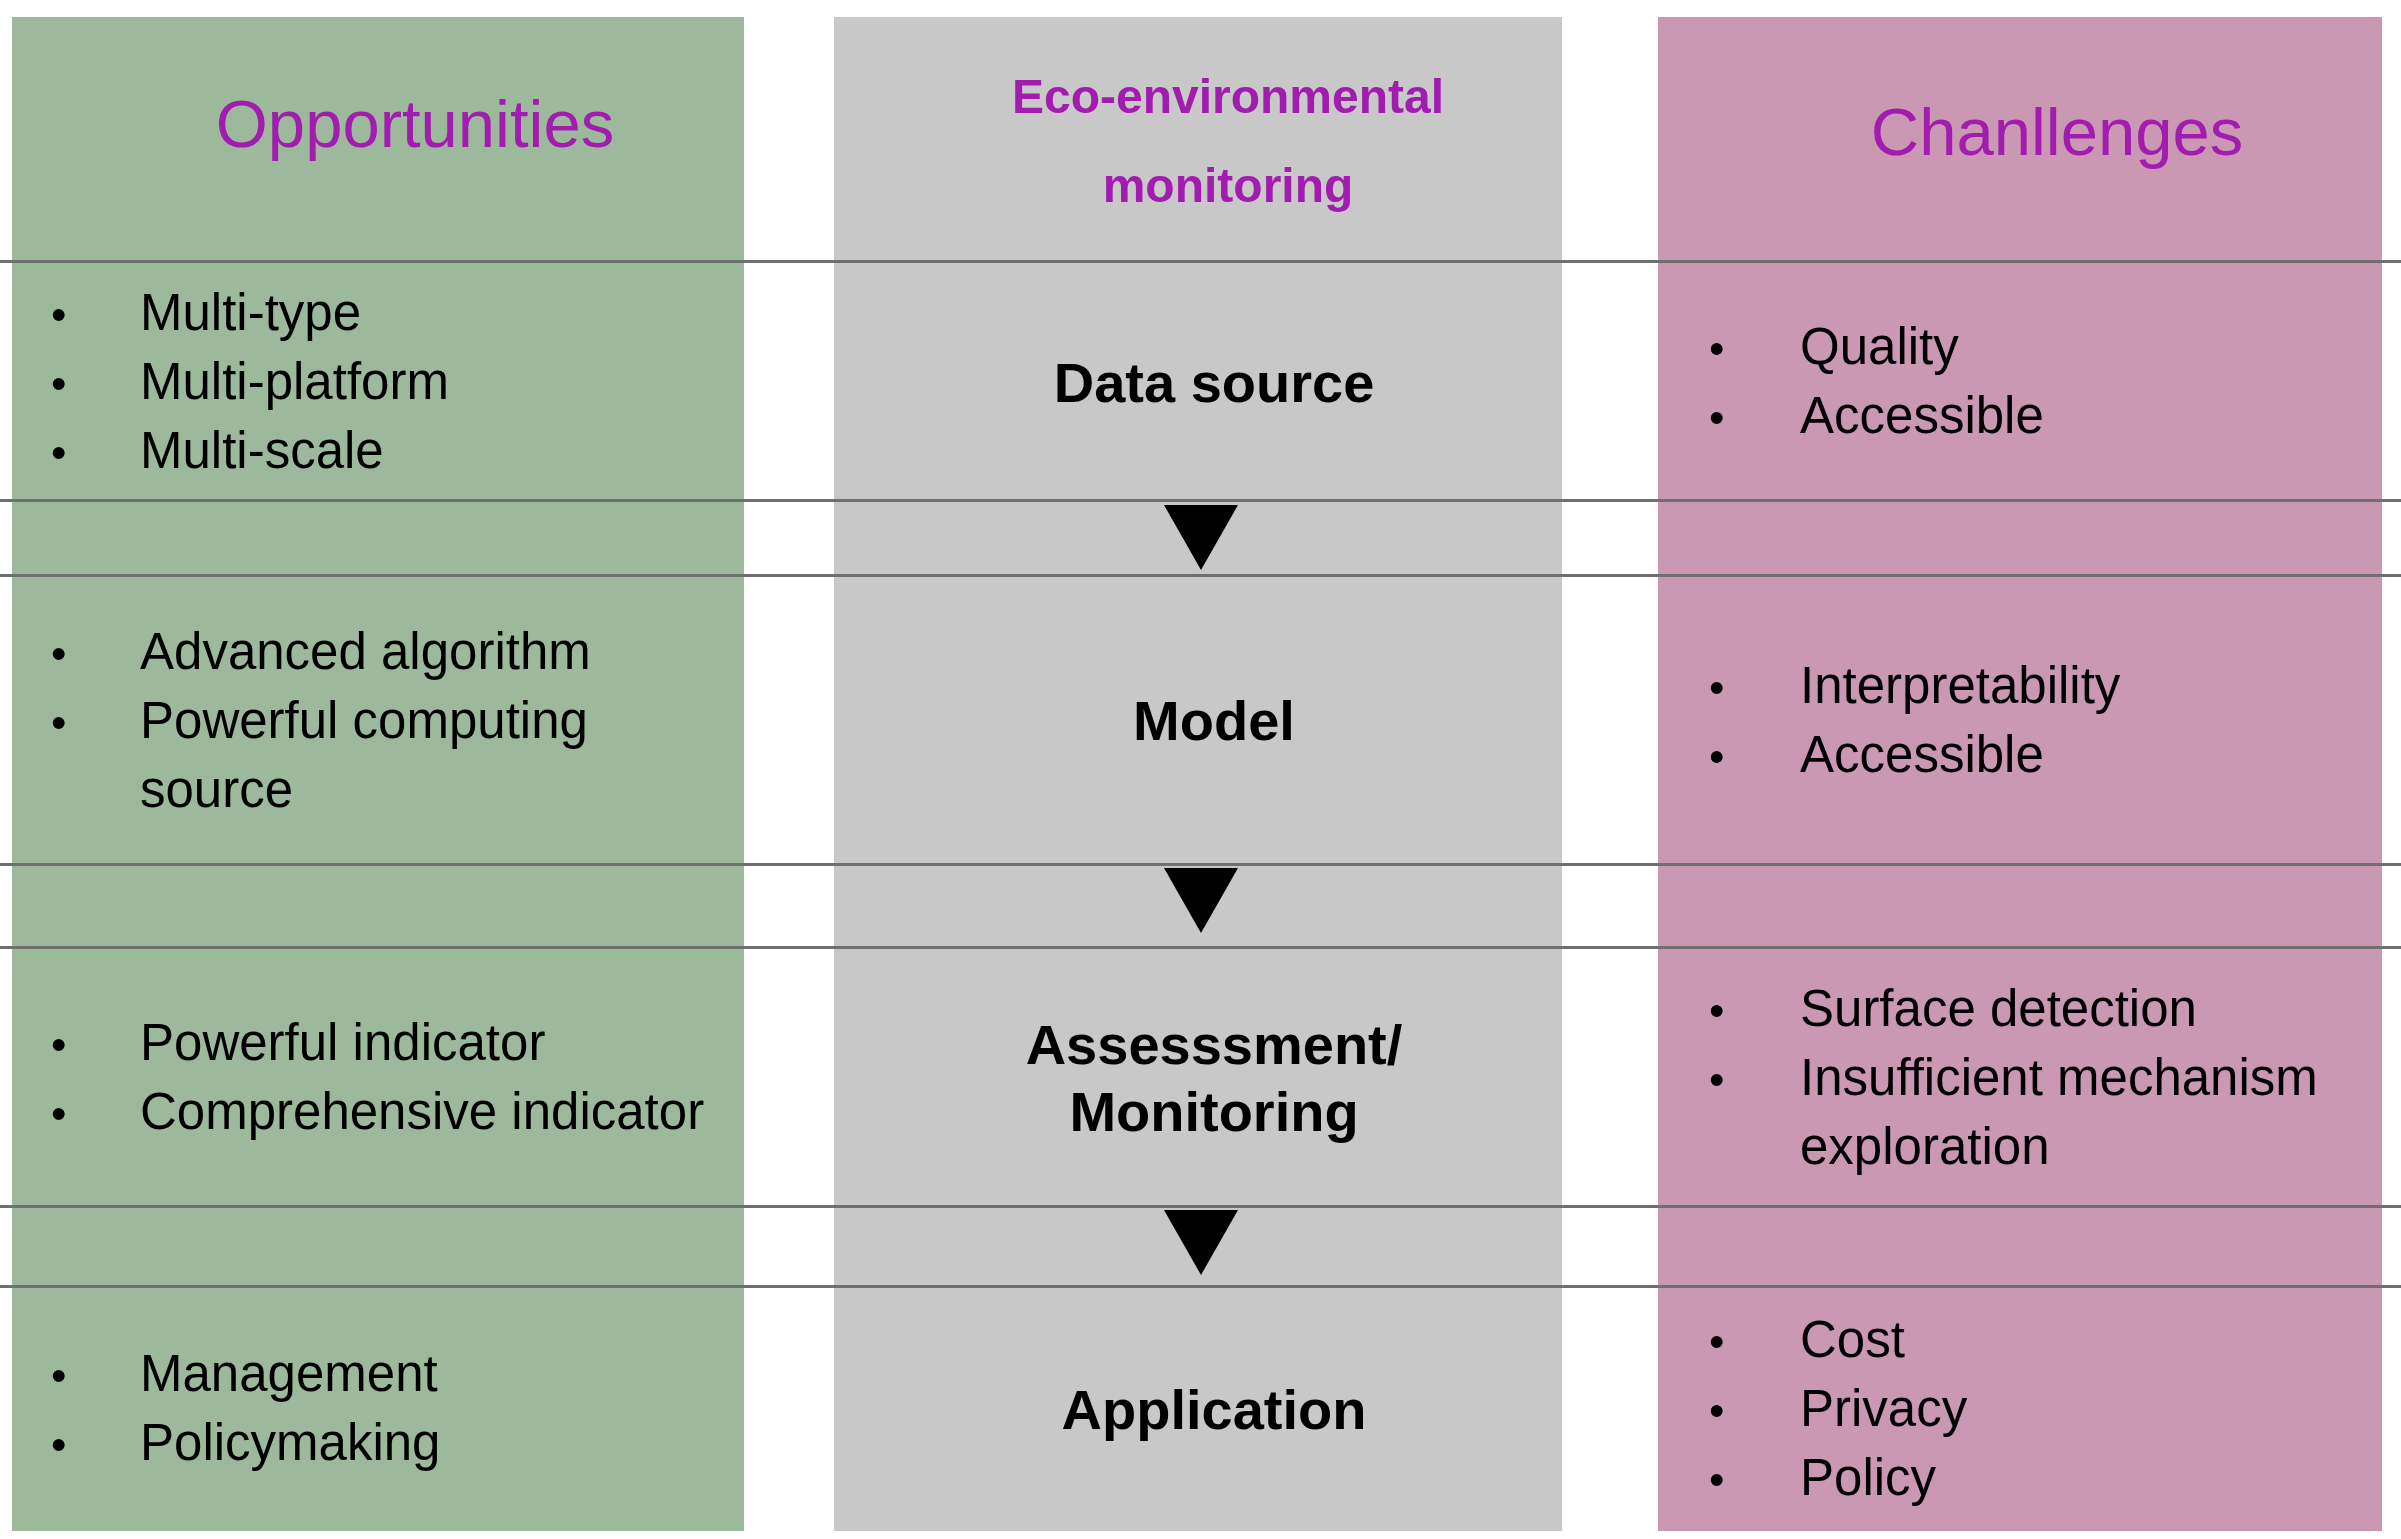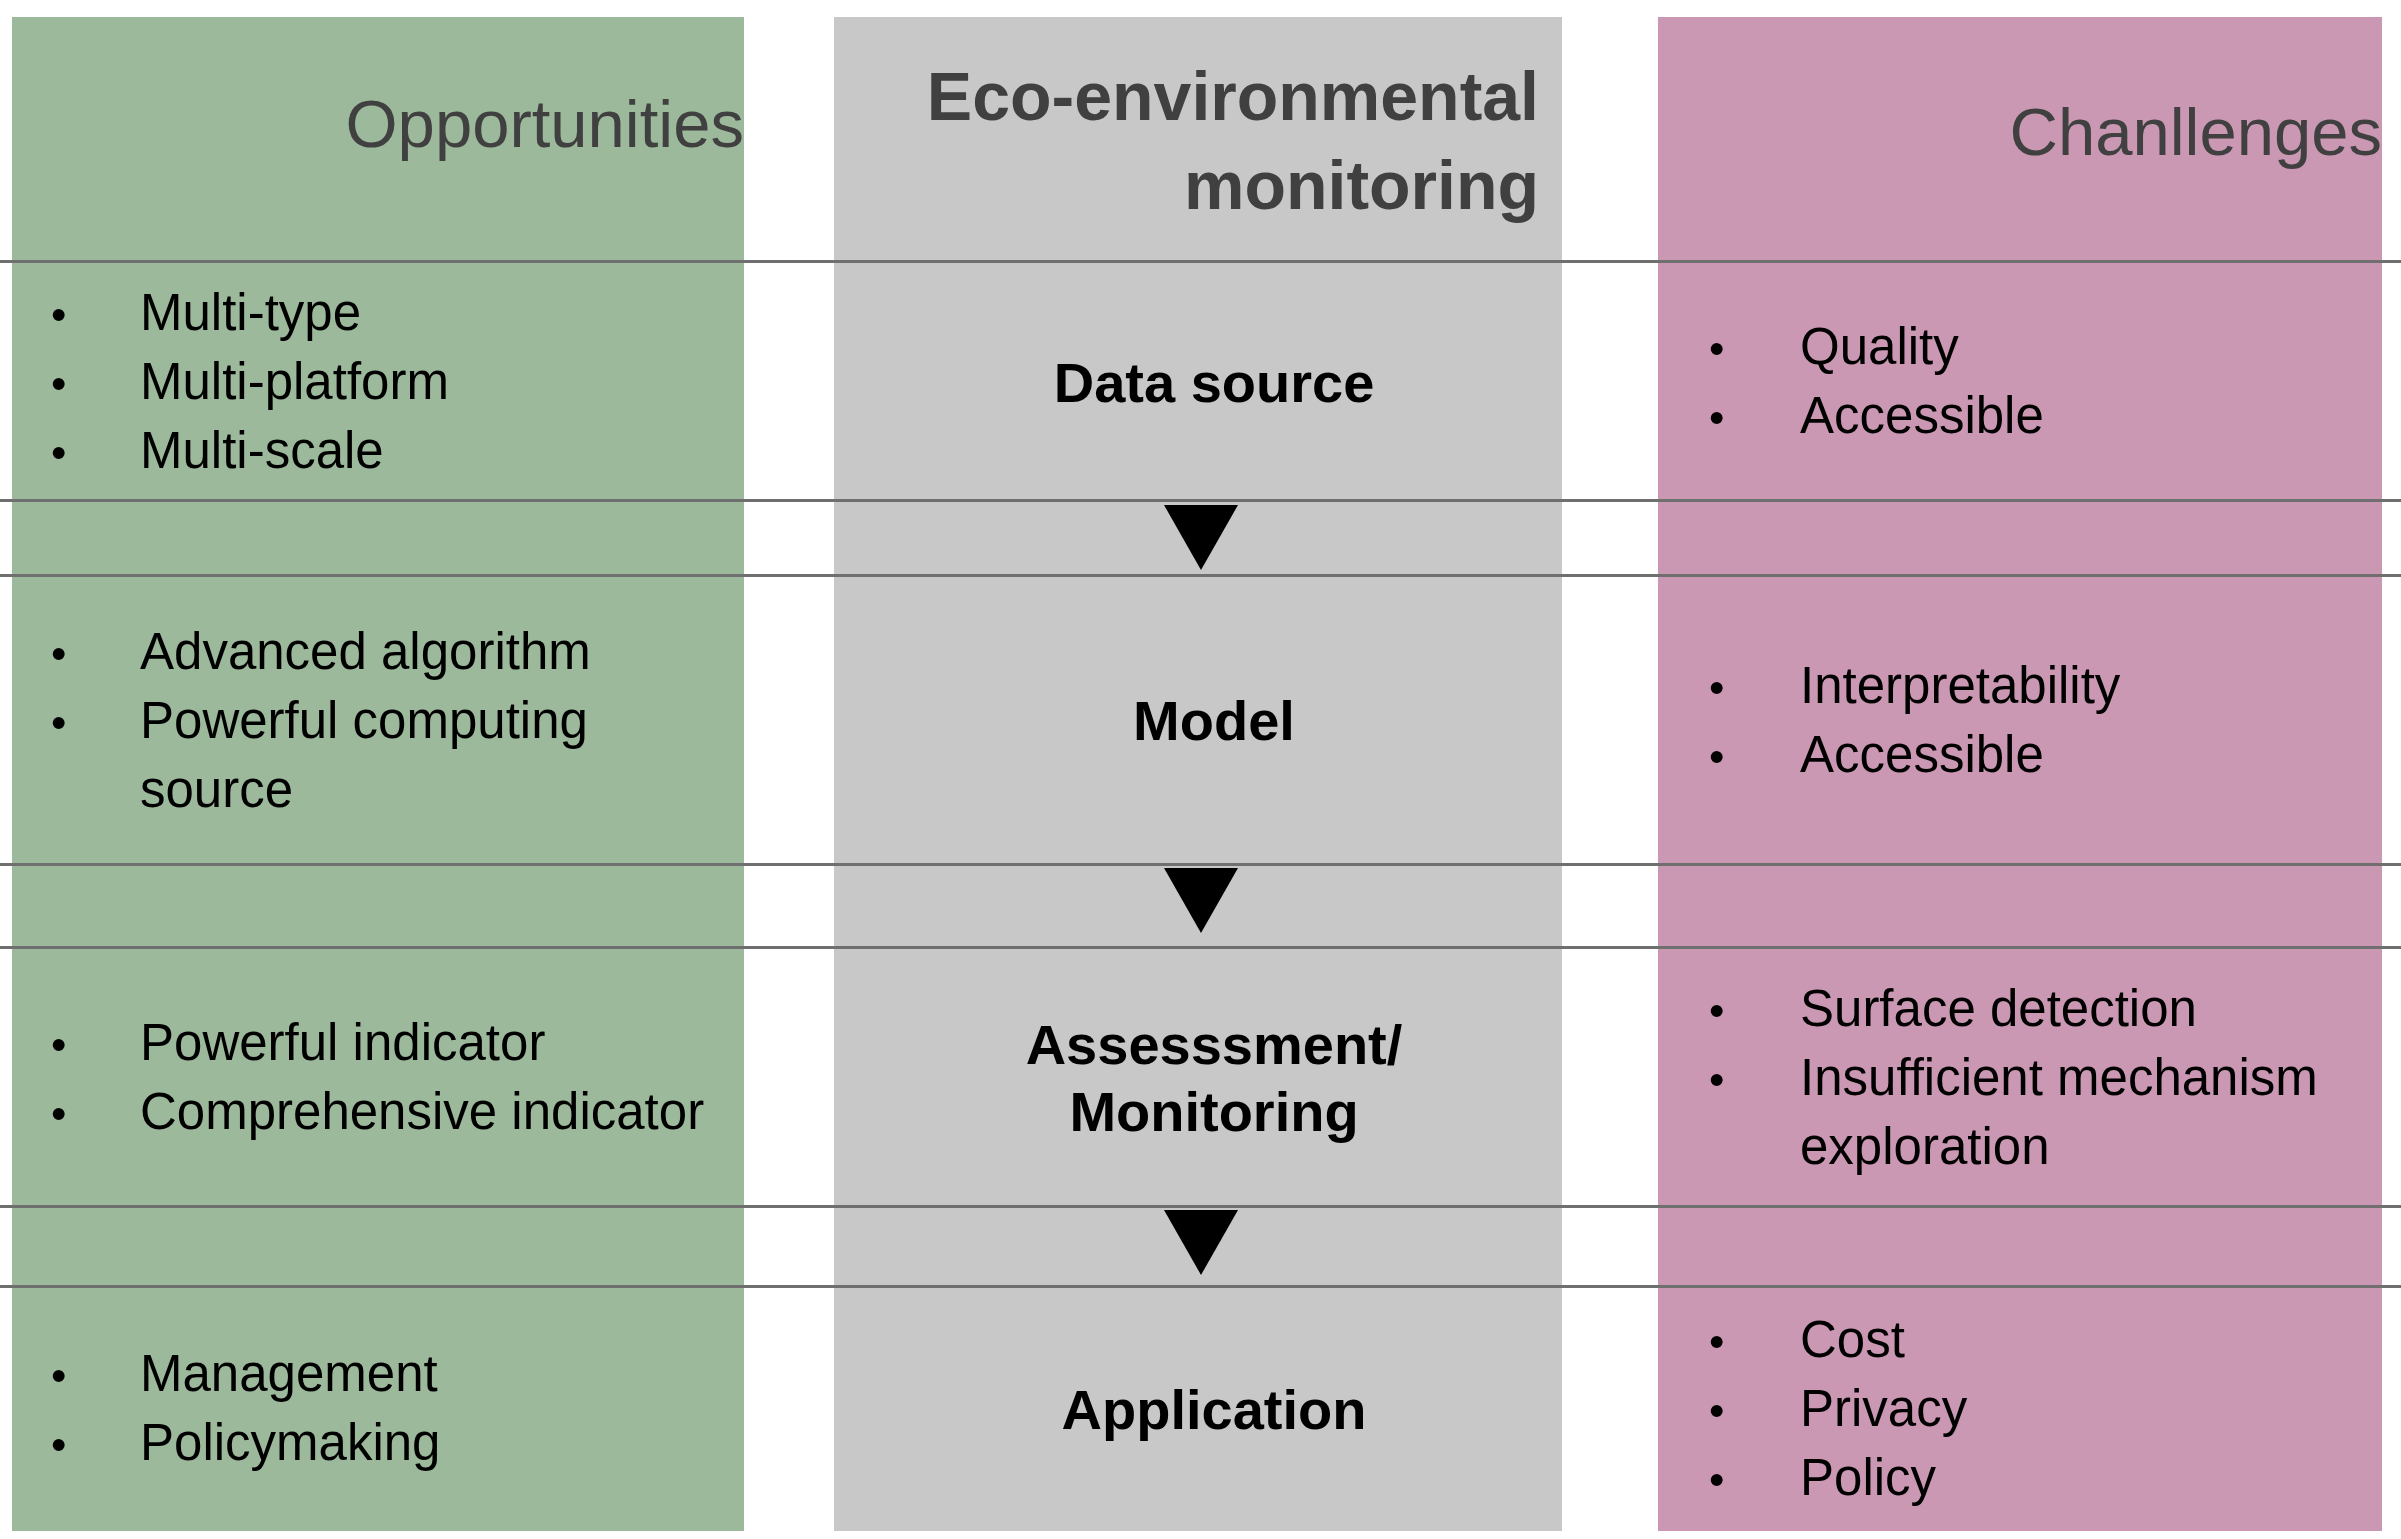--- a/index.html
+++ b/index.html
@@ -8,23 +8,23 @@
     font-family:"Liberation Sans","DejaVu Sans",sans-serif;color:#000;overflow:hidden;
   }
   
   .col{position:absolute;top:17px;height:1514px;}
   .col-green{left:12px;width:732px;background:#9db99c;}
   .col-gray{left:834px;width:728px;background:#c8c8c8;}
   .col-pink{left:1658px;width:724px;background:#ca98b3;}
   
   .hline{position:absolute;left:0;width:2401px;height:3.4px;background:#6f6f6f;}
   
-  .hdr{position:absolute;text-align:right;color:#404040;}
+  .hdr{position:absolute;text-align:center;color:#a21caf;margin-left:37px;}
   .hdr-green{left:12px;width:732px;top:83px;font-size:67px;line-height:82px;}
-  .hdr-gray{left:834px;width:696px;top:52px;font-size:68px;line-height:89px;font-weight:bold;padding-left:9px;}
+  .hdr-gray{left:834px;width:696px;top:52px;font-size:48px;line-height:89px;font-weight:bold;padding-left:9px;}
   .hdr-pink{left:1658px;width:724px;top:91px;font-size:67px;line-height:82px;}
   
   .stage{
     position:absolute;left:834px;width:760px;
     display:flex;flex-direction:column;align-items:center;justify-content:center;
     font-weight:bold;font-size:56px;line-height:67px;text-align:center;
   }
   
   .arrow{
     position:absolute;left:1164px;width:0;height:0;

